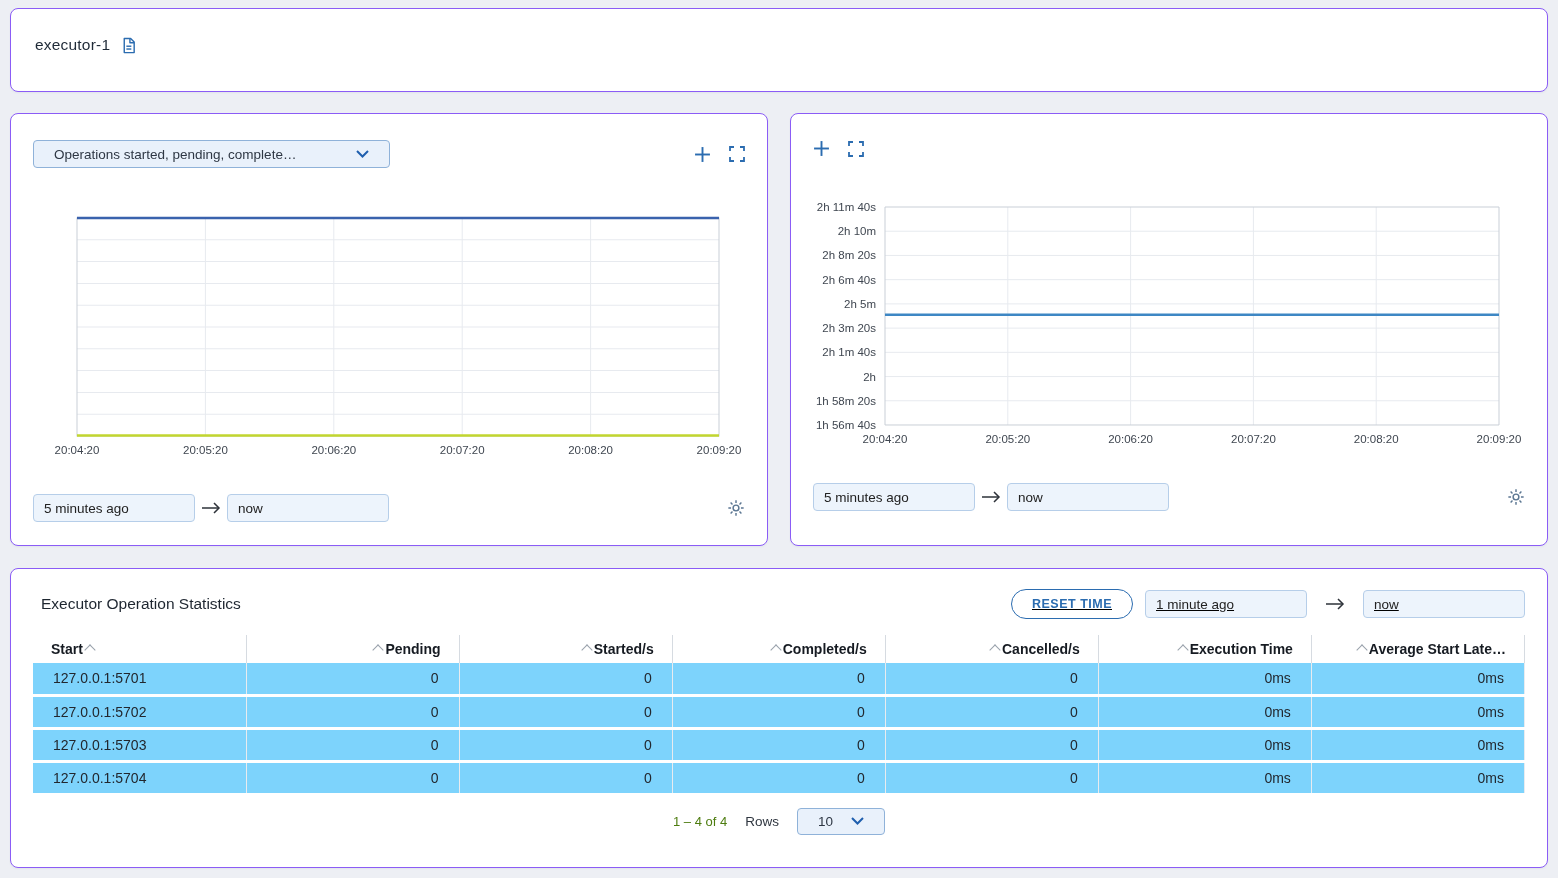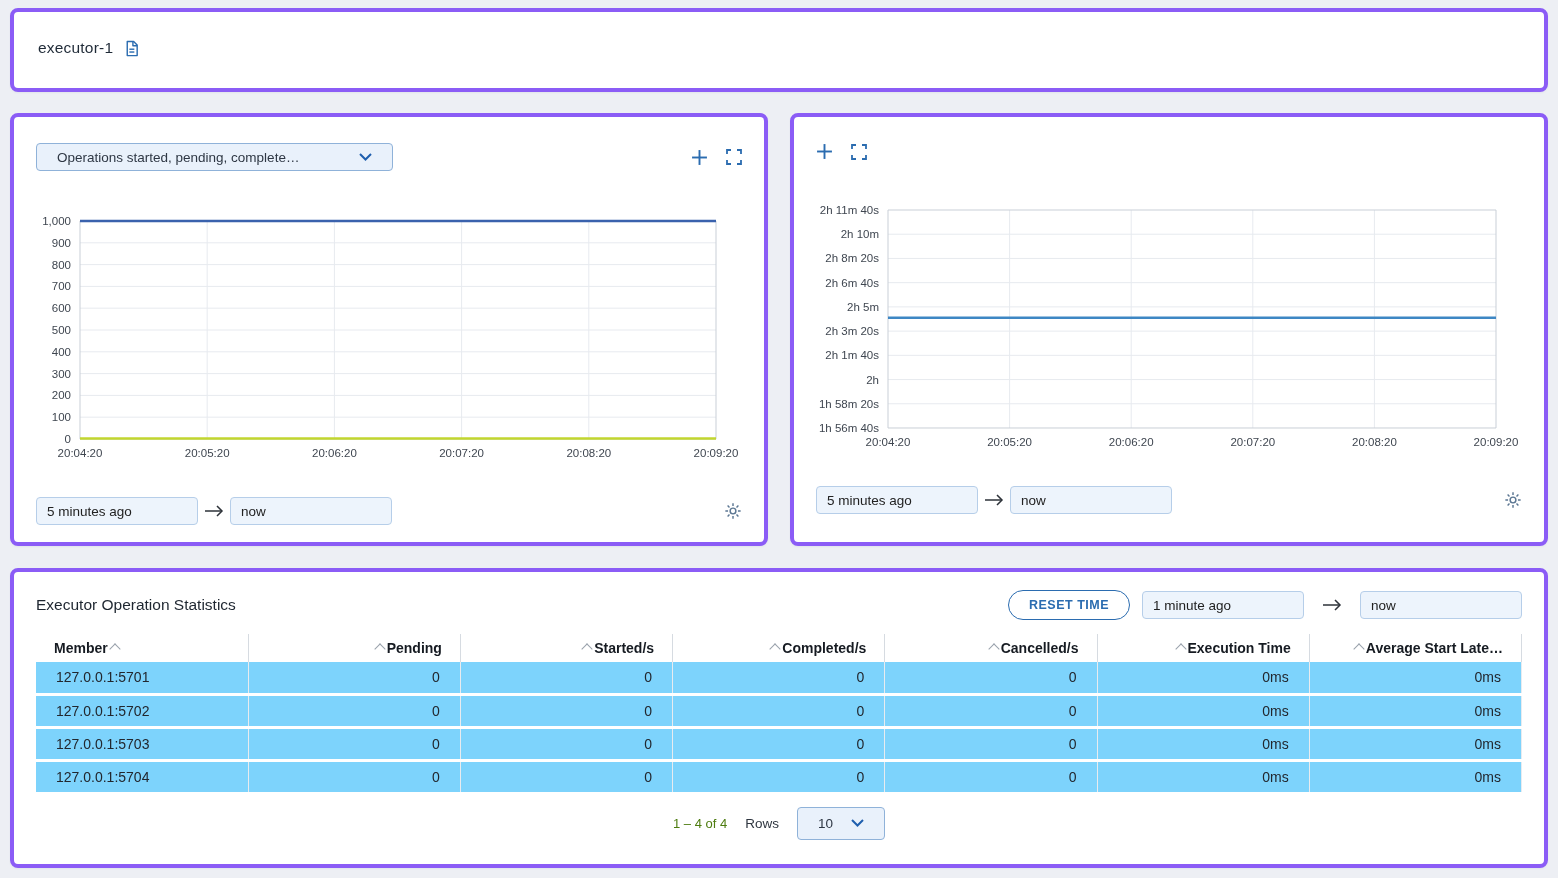--- a/index.html
+++ b/index.html
@@ -1,18 +1,18 @@
 <!DOCTYPE html>
 <html><head>
 <meta charset="utf-8">
 <style>
   html,body{margin:0;padding:0;background:#edeff4;font-family:"Liberation Sans",sans-serif;}
   body{width:1558px;height:878px;overflow:hidden;}
   .page{padding:8px 10px 10px;box-sizing:border-box;}
-  .card{background:#fff;border:4px solid #8b5cf6;border-radius:8px;
+  .card{background:#fff;border:1px solid #8b5cf6;border-radius:8px;
         box-shadow:0 1px 2px rgba(25,39,70,.05);box-sizing:border-box;}
 
   
   .header-card{height:84px;padding:27px 24px 0;}
   .header-inner{display:flex;align-items:center;gap:10px;}
   .page-title{font-size:15.5px;font-weight:400;color:#1f2a37;margin:0;letter-spacing:.2px;}
 
   
   .charts-row{display:flex;gap:22px;margin-top:21px;}
   .chart-card{flex:1;height:433px;padding:26px 22px;}
@@ -40,42 +40,42 @@
 
   .chart-bottom{display:flex;align-items:center;margin-top:34px;}
   .time-input{height:28px;width:162px;background:#edf4fc;border:1px solid #b6cee9;border-radius:4px;
               padding:0 10px;font-size:13.5px;color:#222;font-family:inherit;box-sizing:border-box;}
   .arrow{margin:0 6px;display:flex;align-items:center;}
   .flex-spacer{flex:1;}
 
   
   .stats-card{margin-top:22px;height:300px;padding:18px 22px;}
   .stats-top{display:flex;justify-content:space-between;align-items:center;}
-  .stats-title{font-size:15.5px;font-weight:400;color:#1e2630;margin:0;}
-  .stats-controls{display:flex;align-items:center;gap:12px;}
+  .stats-title{font-size:15.5px;font-weight:400;color:#1e2630;margin:8px;}
+  .stats-controls{display:flex;align-items:center;gap:12px;text-decoration:underline;}
   .reset-btn{height:30px;padding:0 20px;border-radius:16px;border:1px solid #2b6cb0;background:#fff;
              color:#2b6cb0;font-size:12.5px;font-weight:600;letter-spacing:.5px;cursor:pointer;
              font-family:inherit;}
 
   table{width:100%;border-collapse:collapse;table-layout:fixed;margin-top:14px;}
   th{font-size:14px;font-weight:700;color:#161b22;padding:6px 18px;border-right:1px solid #d6dbe1;
      height:28px;box-sizing:border-box;white-space:nowrap;overflow:hidden;cursor:pointer;}
   th.num{text-align:right;}
   th.member{text-align:left;}
   td{font-size:14px;color:#22272e;background:#7dd3fc;padding:7px 20px;border-bottom:3px solid #fff;
      border-right:1px solid #e8ebef;height:32px;box-sizing:border-box;white-space:nowrap;overflow:hidden;}
   td.num{text-align:right;}
   .caret{display:inline-block;width:7px;height:7px;border-left:1.5px solid #98a1ab;
          border-top:1.5px solid #98a1ab;transform:rotate(45deg);vertical-align:middle;
          margin:0 3px 1px;}
 
   .pagination{display:flex;align-items:center;justify-content:center;gap:18px;margin-top:12px;}
   .page-range{font-size:13px;color:#4d7c0f;}
   .rows-label{font-size:13.5px;color:#2f3640;}
-  .rows-select{width:88px;height:33px;}
+  .rows-select{width:88px;height:27px;}
 </style>
 </head>
 <body>
 
 <div class="page">
 
   <header class="card header-card">
     <div class="header-inner">
       <h1 class="page-title">executor-1</h1>
       <span class="icon-btn">
@@ -111,33 +111,20 @@
                 <path d="M1 5V1h4"></path>
                 <path d="M11 1h4v4"></path>
                 <path d="M15 11v4h-4"></path>
                 <path d="M5 15H1v-4"></path>
               </svg>
           </button>
         </div>
       </div>
 
       <div class="chart-grid grid-narrow">
-        <div class="y-axis">
-            <span class="tick" style="top: 0%;">1,000</span>
-            <span class="tick" style="top: 10%;">900</span>
-            <span class="tick" style="top: 20%;">800</span>
-            <span class="tick" style="top: 30%;">700</span>
-            <span class="tick" style="top: 40%;">600</span>
-            <span class="tick" style="top: 50%;">500</span>
-            <span class="tick" style="top: 60%;">400</span>
-            <span class="tick" style="top: 70%;">300</span>
-            <span class="tick" style="top: 80%;">200</span>
-            <span class="tick" style="top: 90%;">100</span>
-            <span class="tick" style="top: 100%;">0</span>
-          </div>
         <div class="plot">
           <svg viewBox="0 0 1000 1000" preserveAspectRatio="none">
               <line x1="200" y1="0" x2="200" y2="1000" stroke="#e7eaef" stroke-width="1" vector-effect="non-scaling-stroke"></line>
               <line x1="400" y1="0" x2="400" y2="1000" stroke="#e7eaef" stroke-width="1" vector-effect="non-scaling-stroke"></line>
               <line x1="600" y1="0" x2="600" y2="1000" stroke="#e7eaef" stroke-width="1" vector-effect="non-scaling-stroke"></line>
               <line x1="800" y1="0" x2="800" y2="1000" stroke="#e7eaef" stroke-width="1" vector-effect="non-scaling-stroke"></line>
               <line x1="0" y1="100" x2="1000" y2="100" stroke="#e7eaef" stroke-width="1" vector-effect="non-scaling-stroke"></line>
               <line x1="0" y1="200" x2="1000" y2="200" stroke="#e7eaef" stroke-width="1" vector-effect="non-scaling-stroke"></line>
               <line x1="0" y1="300" x2="1000" y2="300" stroke="#e7eaef" stroke-width="1" vector-effect="non-scaling-stroke"></line>
               <line x1="0" y1="400" x2="1000" y2="400" stroke="#e7eaef" stroke-width="1" vector-effect="non-scaling-stroke"></line>
@@ -274,21 +261,21 @@
             </svg>
         </span>
         <input class="time-input" value="now" style="">
       </div>
     </div>
 
     <table>
       <thead>
         <tr>
           <th class="member">
-            <span>Member</span><span class="caret"></span>
+            <span>Start</span><span class="caret"></span>
           </th>
           <th class="num">
             <span class="caret"></span><span>Pending</span>
           </th>
           <th class="num">
             <span class="caret"></span><span>Started/s</span>
           </th>
           <th class="num">
             <span class="caret"></span><span>Completed/s</span>
           </th>

